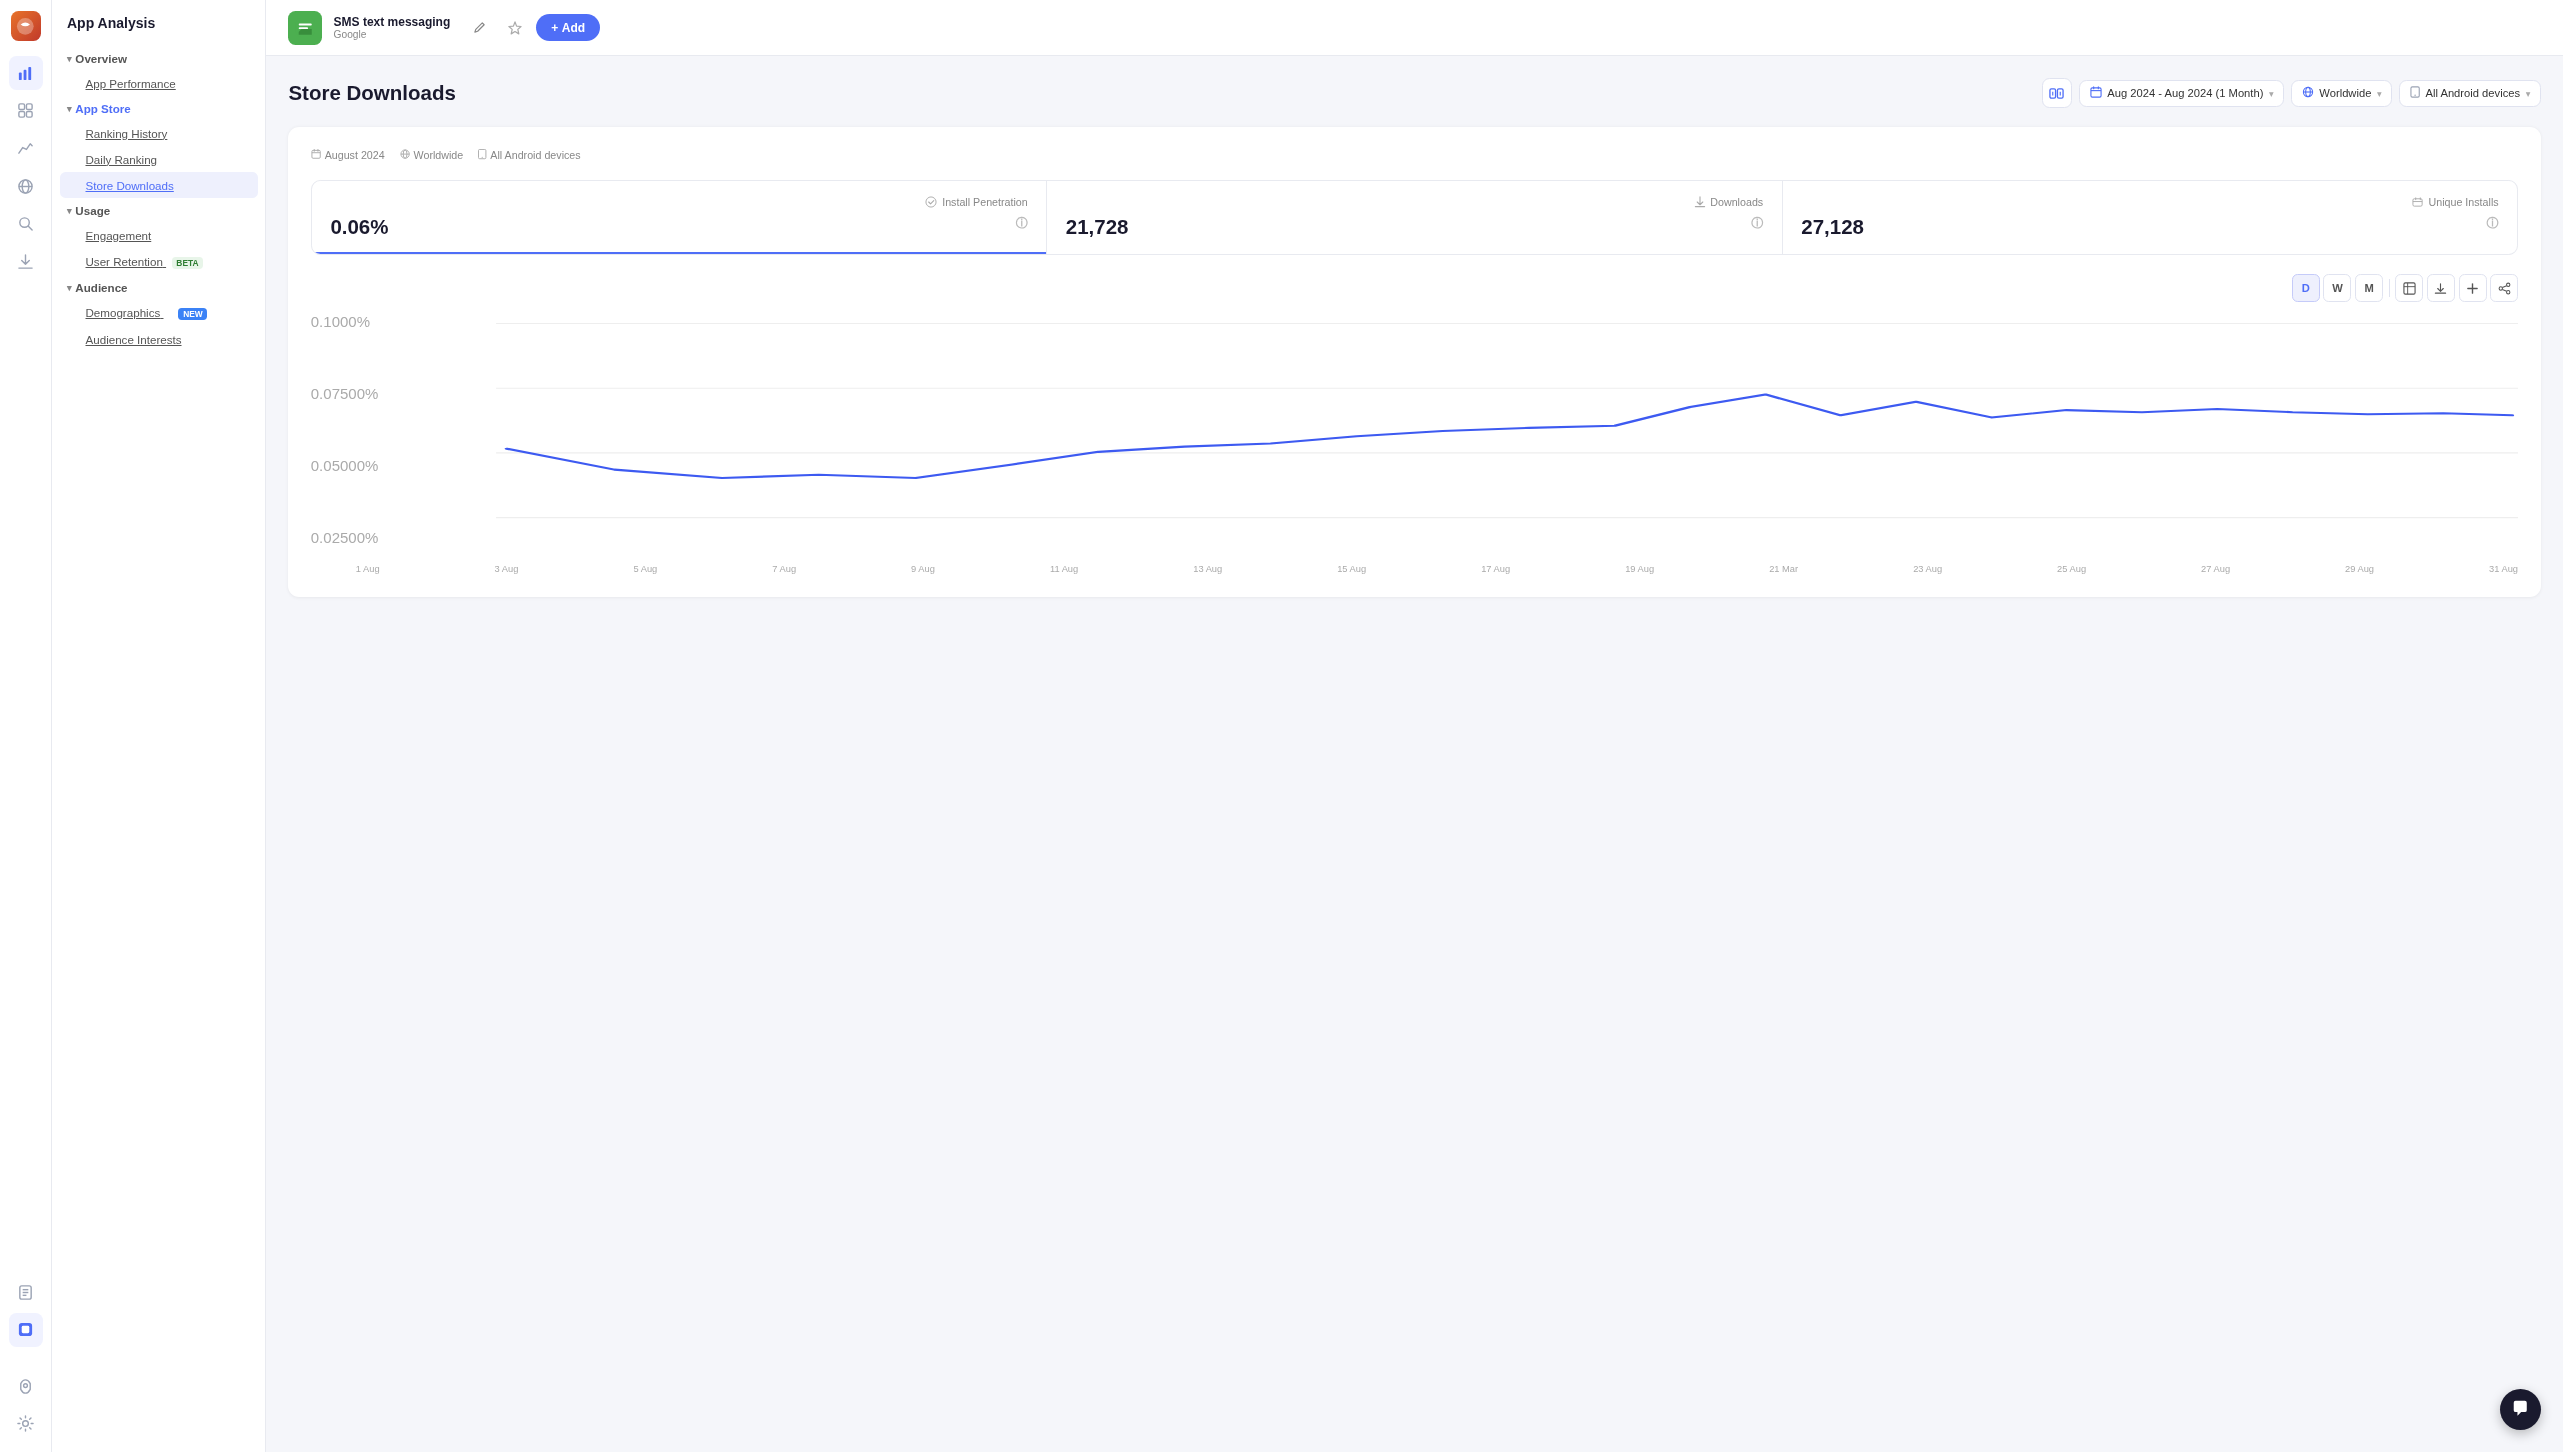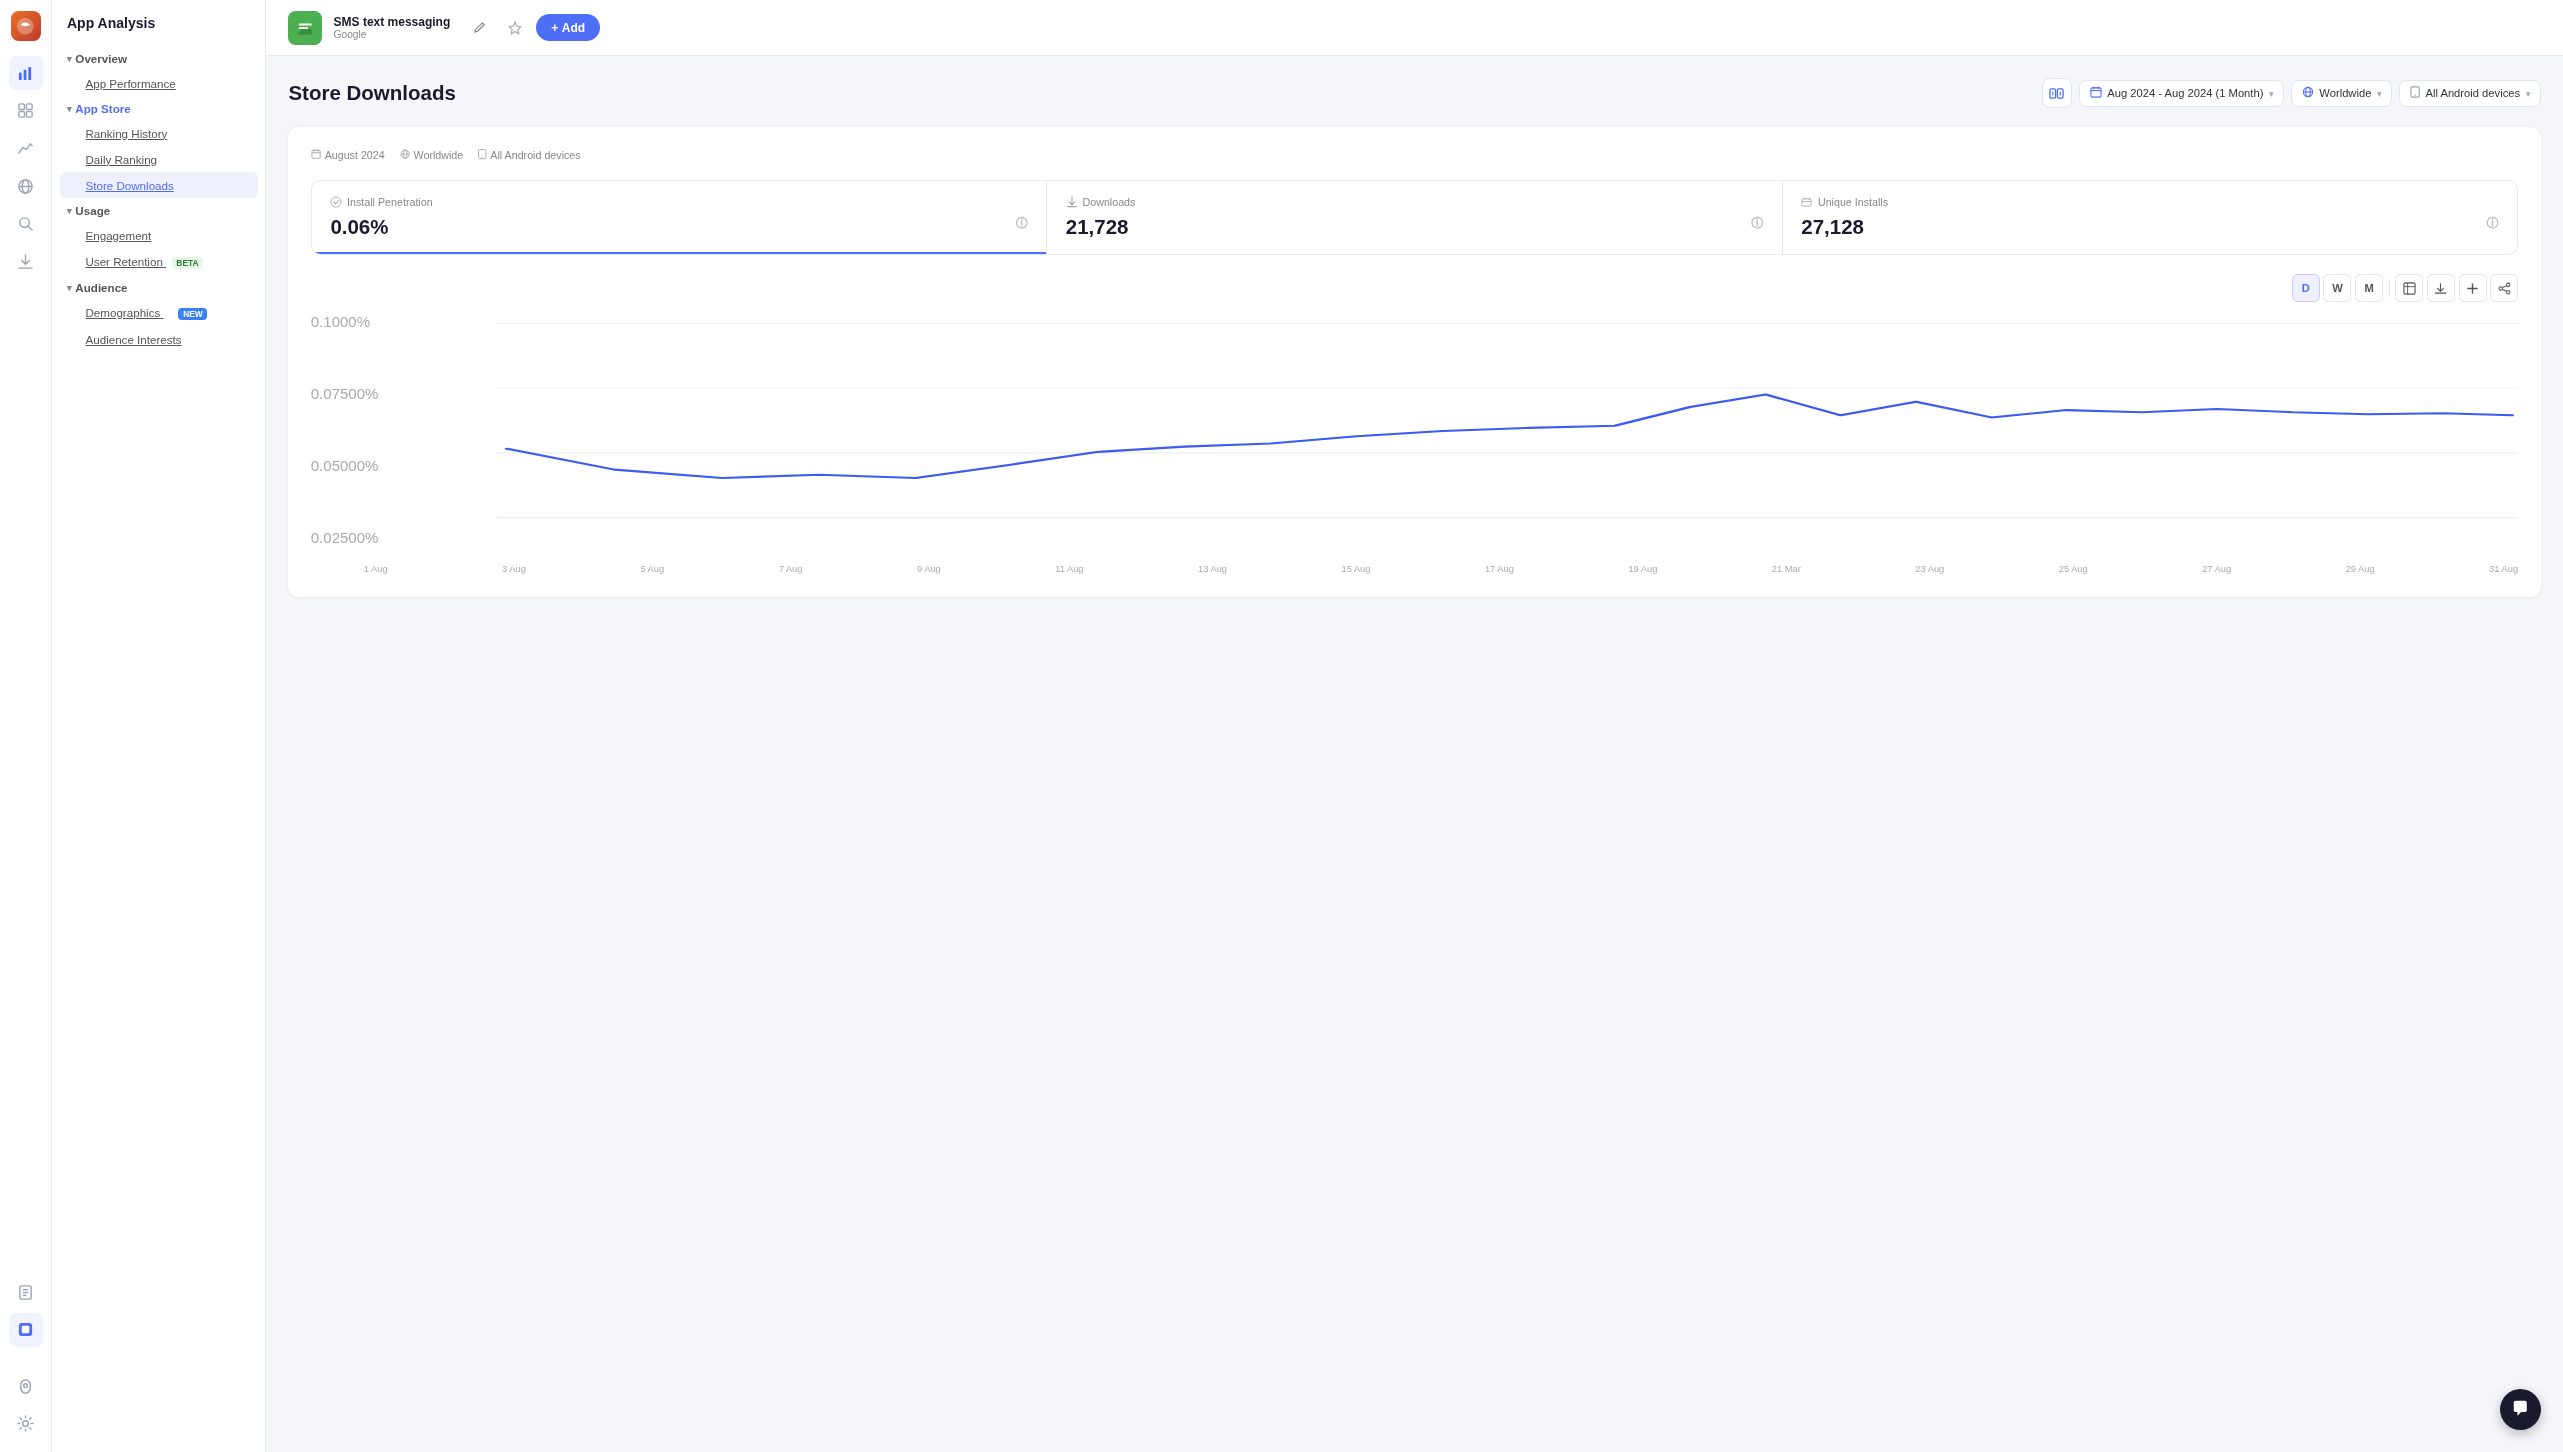--- a/index.html
+++ b/index.html
@@ -231,20 +231,21 @@
     .stat-cell {
       background: #fff;
       padding: 15px 18.6px 13px;
     }
     .stat-cell.active { border-bottom: 2.3px solid #4f6ef7; }
     .stat-label {
       font-size: 10.7px;
       color: #888;
       display: flex; align-items: center; gap: 4.7px;
       margin-bottom: 7.5px;
+      justify-content: flex-end;
     }
     .stat-value {
       font-size: 20.5px;
       font-weight: 700;
       color: #1a1a2e;
       display: flex; align-items: flex-start; justify-content: space-between;
     }
     .stat-info { color: #bbb; font-size: 12px; cursor: pointer; }
 
     
@@ -297,21 +298,21 @@
       left: 0; top: 0; bottom: 28px;
       display: flex;
       flex-direction: column;
       justify-content: space-between;
       font-size: 15px;
       color: #aaa;
       pointer-events: none;
     }
     .x-labels {
       position: absolute;
-      bottom: 0; left: 53px; right: 0;
+      bottom: 0; left: 45px; right: 0;
       display: flex;
       justify-content: space-between;
       font-size: 9.3px;
       color: #aaa;
     }
 
     
     .chat-bubble {
       position: fixed;
       bottom: 22.4px;

